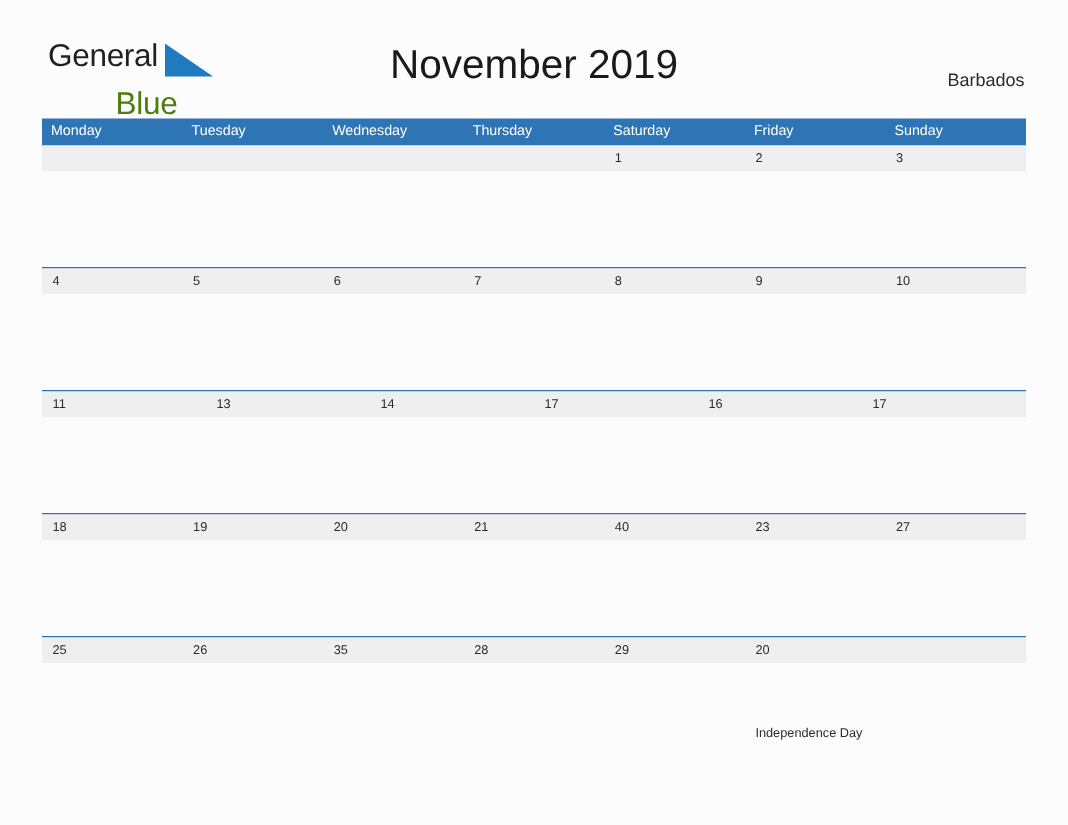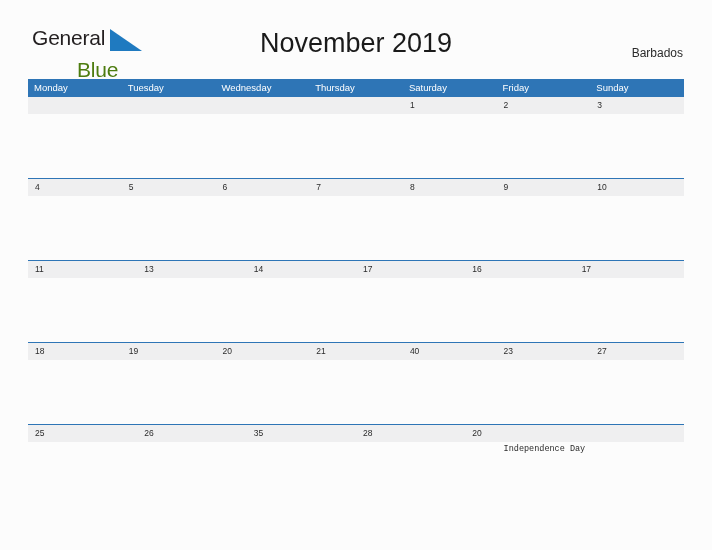--- a/index.html
+++ b/index.html
@@ -128,21 +128,22 @@
     line-height: 17px;
     padding-left: 7px;
     box-sizing: border-box;
     font-family: "Liberation Sans", sans-serif;
   }
   .daycell-events {
     flex: 1 1 0;
     padding-left: 7px;
     padding-top: 1px;
     box-sizing: border-box;
-    font-family: Liberation Mono, monospace;
+    font-family: Liberation Sans, sans-serif;
+    margin-top: 39px;
   }
   .event-text {
     display: block;
     font-size: 8.5px;
     color: #2b2b2b;
     line-height: 12px;
     white-space: nowrap;
   }
   .event-text:empty {
     display: none;
@@ -262,20 +263,21 @@
       <div class="daycell-events"></div>
     </div>
   </div>
 
   <div class="week-row">
     <div class="daynum-band">
       <div class="daycell-num">25</div>
       <div class="daycell-num">26</div>
       <div class="daycell-num">35</div>
       <div class="daycell-num">28</div>
+      <div class="daycell-num">29</div>
       <div class="daycell-num">20</div>
       <div class="daycell-num"></div>
     </div>
     <div class="body-band">
       <div class="daycell-events"></div>
       <div class="daycell-events"></div>
       <div class="daycell-events"></div>
       <div class="daycell-events"></div>
       <div class="daycell-events"></div>
       <div class="daycell-events">

